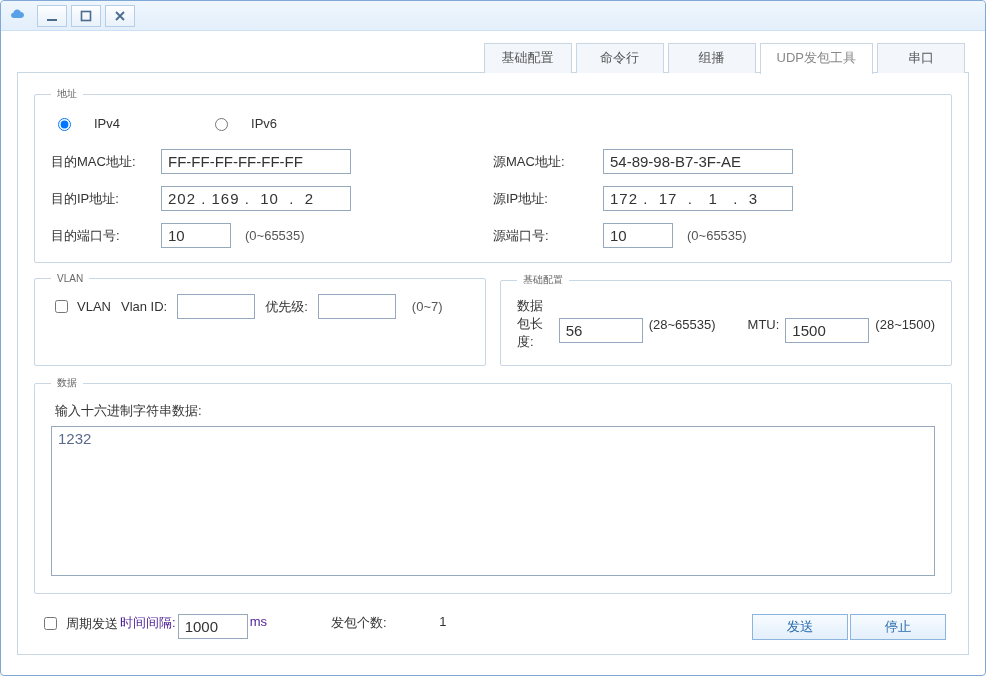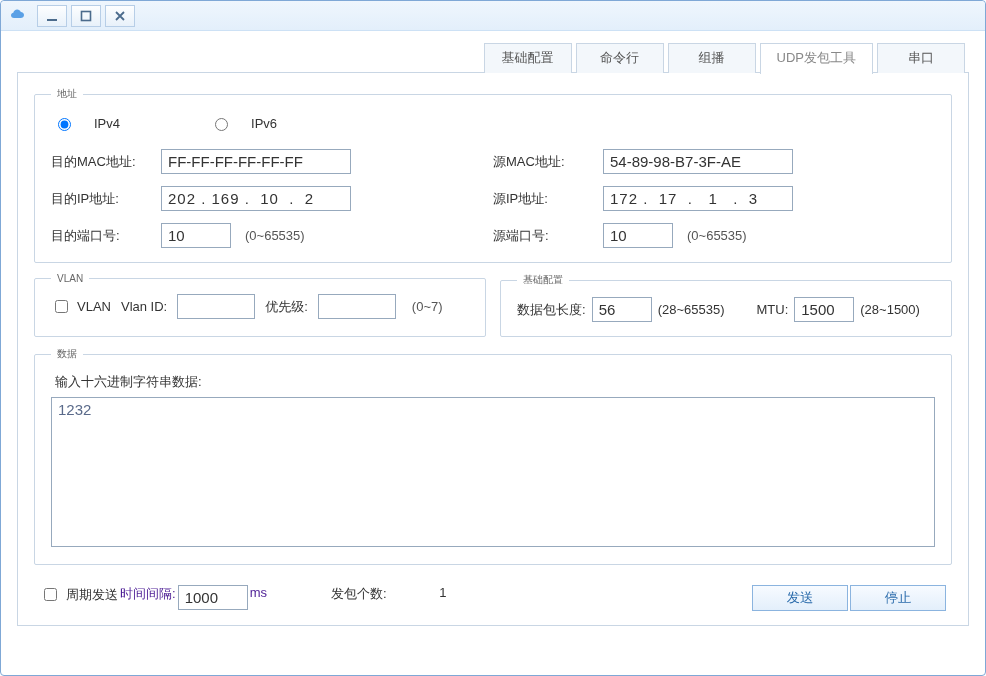--- a/index.html
+++ b/index.html
@@ -123,21 +123,21 @@
   .ip-input { width: 190px; letter-spacing: 1px; text-align: left; }
   .port-input { width: 70px; }
   .hint { color: #555; margin-left: 14px; }
   .radio-row { display: flex; gap: 90px; align-items: center; padding: 4px 2px 6px 2px;}
   .radio-lbl { display: inline-flex; align-items: center; gap: 20px; cursor: pointer;}
   .two-boxes { display: flex; gap: 14px; }
   .two-boxes fieldset { flex: 1; margin-bottom: 10px; }
   .vlan-inner { display: flex; align-items: center; gap: 10px; }
   .vlan-inner input[type=text] { width: 78px; }
   .pkt-inner { display: flex; align-items: center; gap: 6px; }
-  .pkt-inner input[type=text] { width: 60px; }
+  .pkt-inner input[type=text] { width: 84px; margin-top: 12px; }
   .data-field textarea {
     width: 100%;
     height: 150px;
     resize: none;
     font-family: inherit;
     color: #5a6a8a;
     overflow-y: scroll;
   }
   .data-hint { margin: 2px 0 6px 4px; color: #333; }
   .footer {

